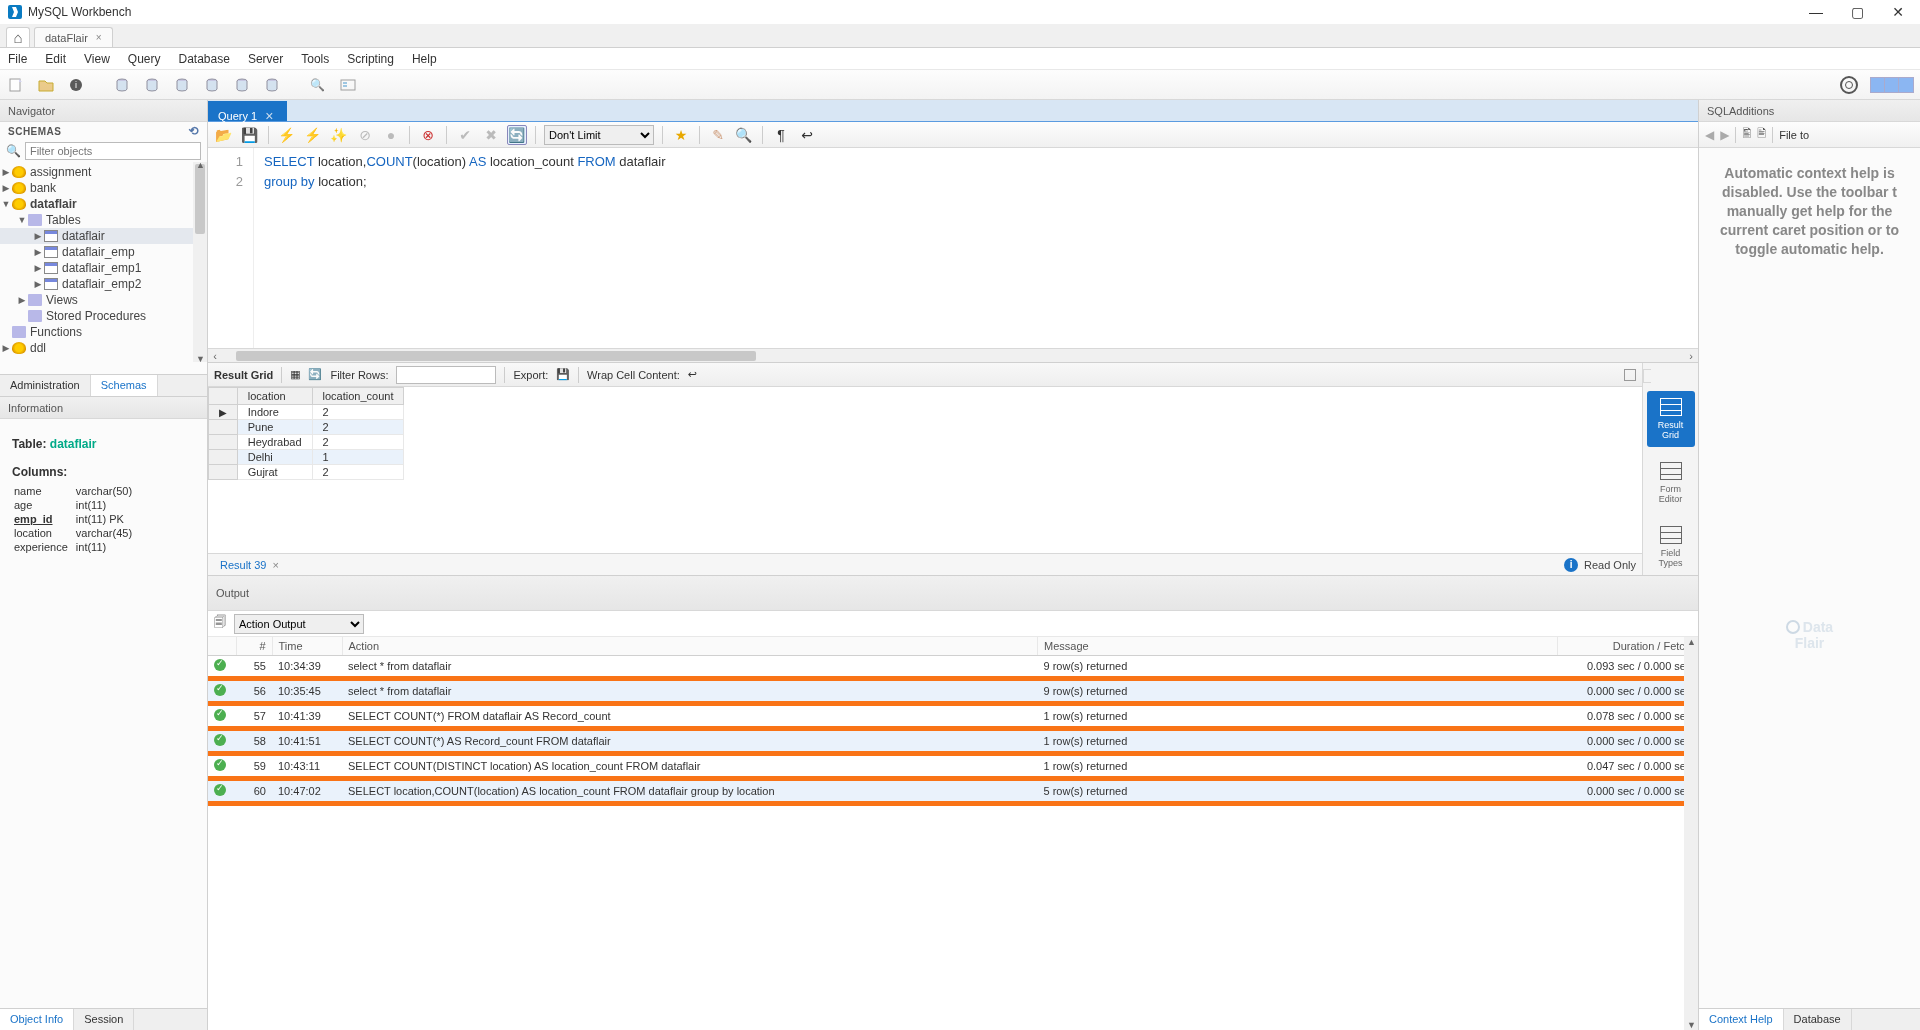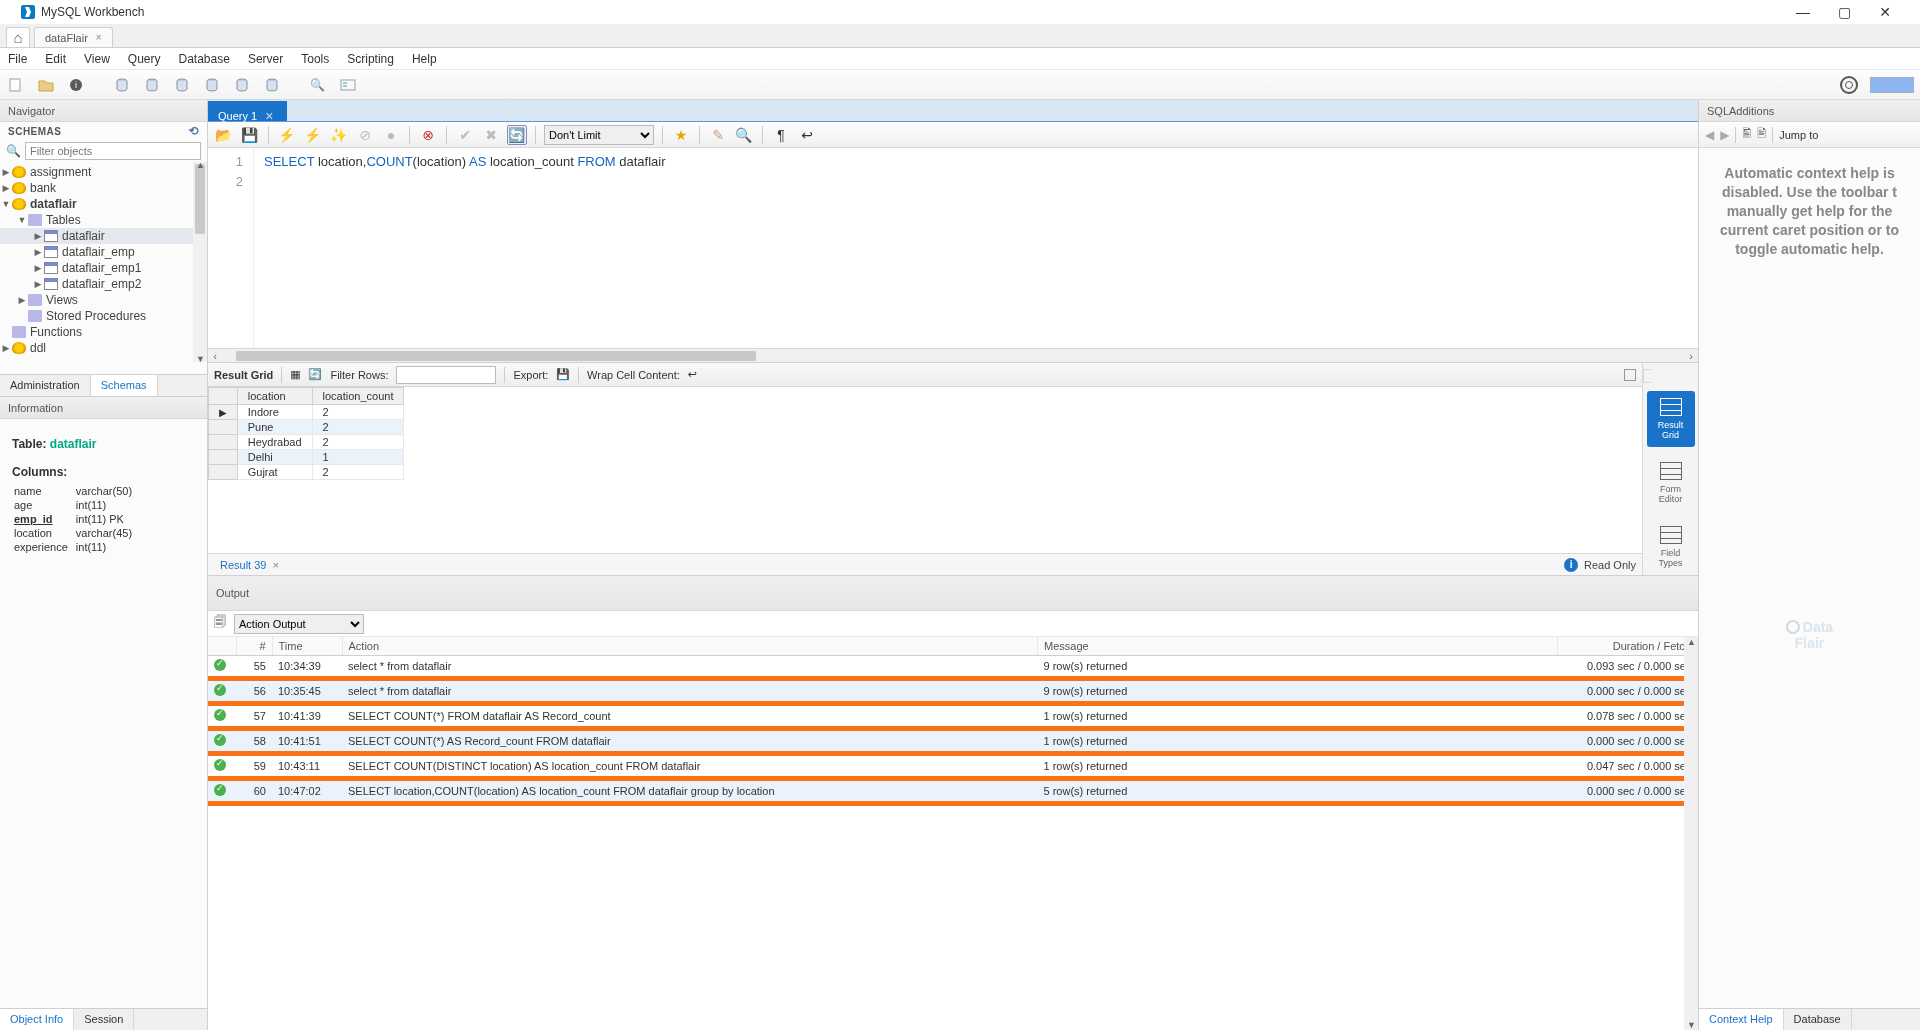--- a/index.html
+++ b/index.html
@@ -1,17 +1,17 @@
 <!DOCTYPE html>
 <html><head>
 <meta charset="utf-8">
 <style>
 * { margin: 0; padding: 0; box-sizing: border-box; font-family: "Segoe UI", Tahoma, sans-serif; }
 body { width: 1920px; height: 1030px; background: #fff; overflow: hidden; font-size: 12px; color: #333; }
-.titlebar { height: 24px; background: #fff; display: flex; align-items: center; padding: 0 21px; }
+.titlebar { height: 24px; background: #fff; display: flex; align-items: center; padding: 0 8px; }
 .titlebar .logo { width: 14px; height: 14px; background: #0a7bc2; margin-right: 6px; border-radius: 2px; position: relative; }
 .titlebar .logo::after { content:""; position:absolute; inset:2px; background:#fff; clip-path: polygon(20% 0,60% 0,80% 50%,60% 100%,20% 100%,40% 50%); }
 .winbtns { margin-left: auto; display: flex; gap: 28px; padding-right: 8px;}
 .winbtns span { font-size: 14px; color: #333; cursor: default; }
 .tabstrip { height: 24px; background: #f0f0f0; border-bottom: 1px solid #d0d0d0; display: flex; align-items: flex-end; padding-left: 6px; }
 .home-icon { width: 24px; height: 20px; display:flex; align-items:center; justify-content:center; color:#555; font-size:15px; border:1px solid #d0d0d0; border-bottom:none; background:#fff; border-radius:3px 3px 0 0; margin-right:4px;}
 .conn-tab { height: 20px; padding: 0 10px; background: #fafafa; border: 1px solid #d0d0d0; border-bottom: none; border-radius: 3px 3px 0 0; display: flex; align-items: center; gap: 8px; font-size: 11px; color: #555; }
 .conn-tab .x { color:#888; font-size: 10px; }
 .menubar { height: 22px; display: flex; align-items: center; padding: 4px 8px; gap: 18px; border-bottom: 1px solid #e8e8e8; font-size: 12px; color: #333; }
 .menubar span { cursor: default; }
@@ -385,20 +385,21 @@
       <span class="tb">¶</span>
       <span class="tb">↩</span>
     </div>
     <div class="sql-editor">
       <div class="gutter">
         <div>1</div>
         <div>2</div>
       </div>
       <div class="code">
         <div><span class="kw">SELECT</span><span> location,</span><span class="fn">COUNT</span><span>(location) </span><span class="kw">AS</span><span> location_count </span><span class="kw">FROM</span><span> dataflair</span></div>
+        <div><span class="kw">group by</span><span> location;</span></div>
       </div>
     </div>
     <div class="hscroll">
         <div class="track"></div>
       </div>
 
     <div class="result-pane" style="flex:0 0 auto;">
       <div class="result-left">
         <div class="result-toolbar">
           <b>Result Grid</b>
@@ -555,21 +556,21 @@
 
   <div class="sqladditions">
     <div class="panel-title">SQLAdditions</div>
     <div class="sa-toolbar">
       <span class="arrow">◀</span>
       <span class="arrow">▶</span>
       <span class="sep" style="width:1px;height:16px;background:#ccc;"></span>
       <span>🖺</span>
       <span>🖹</span>
       <span class="sep" style="width:1px;height:16px;background:#ccc;"></span>
-      <span>Jump to</span>
+      <span>File to</span>
     </div>
     <div class="sa-body">Automatic context help is disabled. Use the toolbar t manually get help for the current caret position or to toggle automatic help.</div>
     <div class="sa-watermark"><span class="wm-logo"></span><span style="white-space:pre;">Data
 Flair</span></div>
     <div style="flex:1"></div>
     <div class="sa-tabs">
       <span class="active">Context Help</span>
       <span>Database</span>
     </div>
   </div>

